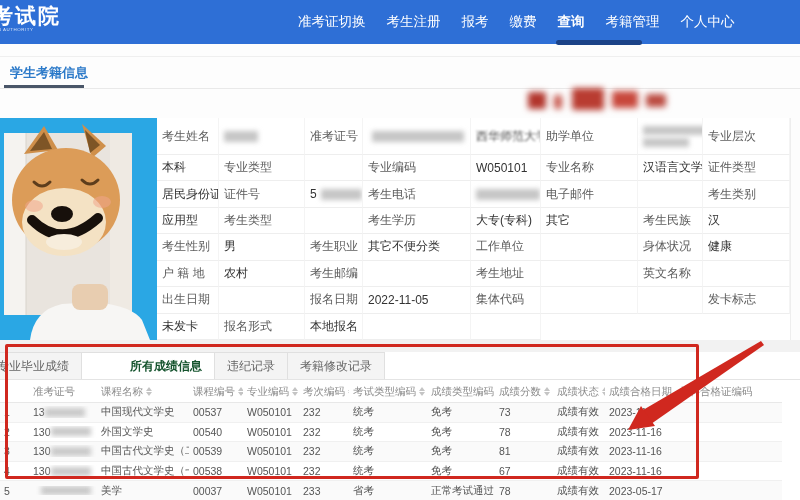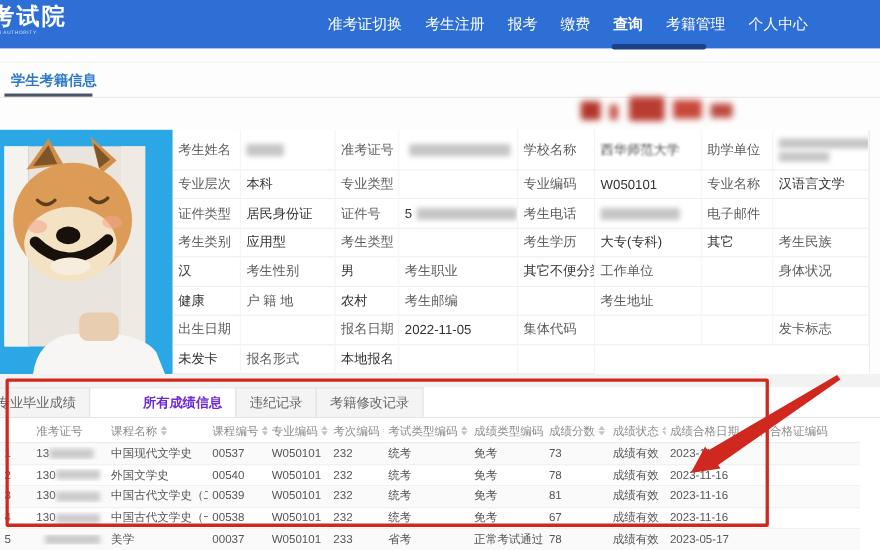--- a/index.html
+++ b/index.html
@@ -44,21 +44,21 @@
   .b-two .blur{height:9px;}
 
   
   .strip{position:absolute;left:0;top:340px;width:800px;height:12px;background:#f2f2f2;}
 
   
   .results-panel{position:absolute;left:0;top:352px;width:800px;height:148px;background:#fff;overflow:hidden;}
   .tabbar{position:absolute;left:0;top:0;height:27px;display:flex;align-items:stretch;border-bottom:1px solid #e4e4e4;width:800px;}
   .tab{margin-left:-1px;padding:0 12px;display:flex;align-items:center;font-size:12px;color:#666;background:#f4f4f4;border:1px solid #e0e0e0;border-bottom:none;cursor:pointer;white-space:nowrap;}
   .tab:first-child{margin-left:-16px;}
-  .tab.active{background:#fff;color:#6d28d9;font-weight:bold;padding-left:48px;}
+  .tab.active{background:#fff;color:#14532d;font-weight:bold;padding-left:48px;}
   .rtable{position:absolute;left:0;top:29px;width:782px;}
   .rt-row{display:flex;height:18.6px;align-items:center;border-bottom:1px solid #f0f0f0;}
   .rt-row.head{height:21px;border-bottom:1px solid #e8e8e8;}
   .rt-cell{padding-left:4px;font-size:10.5px;color:#555;white-space:nowrap;overflow:hidden;flex:none;display:flex;align-items:center;}
   .head .rt-cell{color:#8c8c8c;cursor:pointer;}
   .rt-row.odd{background:#fafafa;}
   .sort{display:inline-flex;flex-direction:column;margin-left:3px;gap:1px;}
   .sort i{width:0;height:0;border-left:3px solid transparent;border-right:3px solid transparent;}
   .sort .up{border-bottom:4px solid #c4c4c4;}
   .sort .dn{border-top:4px solid #c4c4c4;}
@@ -132,21 +132,20 @@
   <div class="form-panel">
     <div id="form-grid">
         <div class="fcell flabel">考生姓名</div>
         <div class="fcell fvalue">
           <i class="blur b-sm"></i>
         </div>
         <div class="fcell flabel">准考证号</div>
         <div class="fcell fvalue">
           <i class="blur b-lg"></i>
         </div>
-        <div class="fcell flabel">学校名称</div>
         <div class="fcell fvalue">
           <span class="fuzzy">西华师范大学</span>
         </div>
         <div class="fcell flabel">助学单位</div>
         <div class="fcell fvalue">
           <div class="b-two">
             <i class="blur" style="width: 108px;"></i>
             <i class="blur" style="width: 46px;"></i>
           </div>
         </div>
@@ -211,20 +210,21 @@
           <span>健康</span>
         </div>
         <div class="fcell flabel">户 籍 地</div>
         <div class="fcell fvalue">
           <span>农村</span>
         </div>
         <div class="fcell flabel">考生邮编</div>
         <div class="fcell fvalue"></div>
         <div class="fcell flabel">考生地址</div>
         <div class="fcell fvalue"></div>
+        <div class="fcell flabel">英文名称</div>
         <div class="fcell fvalue"></div>
         <div class="fcell flabel">出生日期</div>
         <div class="fcell fvalue"></div>
         <div class="fcell flabel">报名日期</div>
         <div class="fcell fvalue">
           <span>2022-11-05</span>
         </div>
         <div class="fcell flabel">集体代码</div>
         <div class="fcell fvalue"></div>
         <div class="fcell fvalue"></div>

